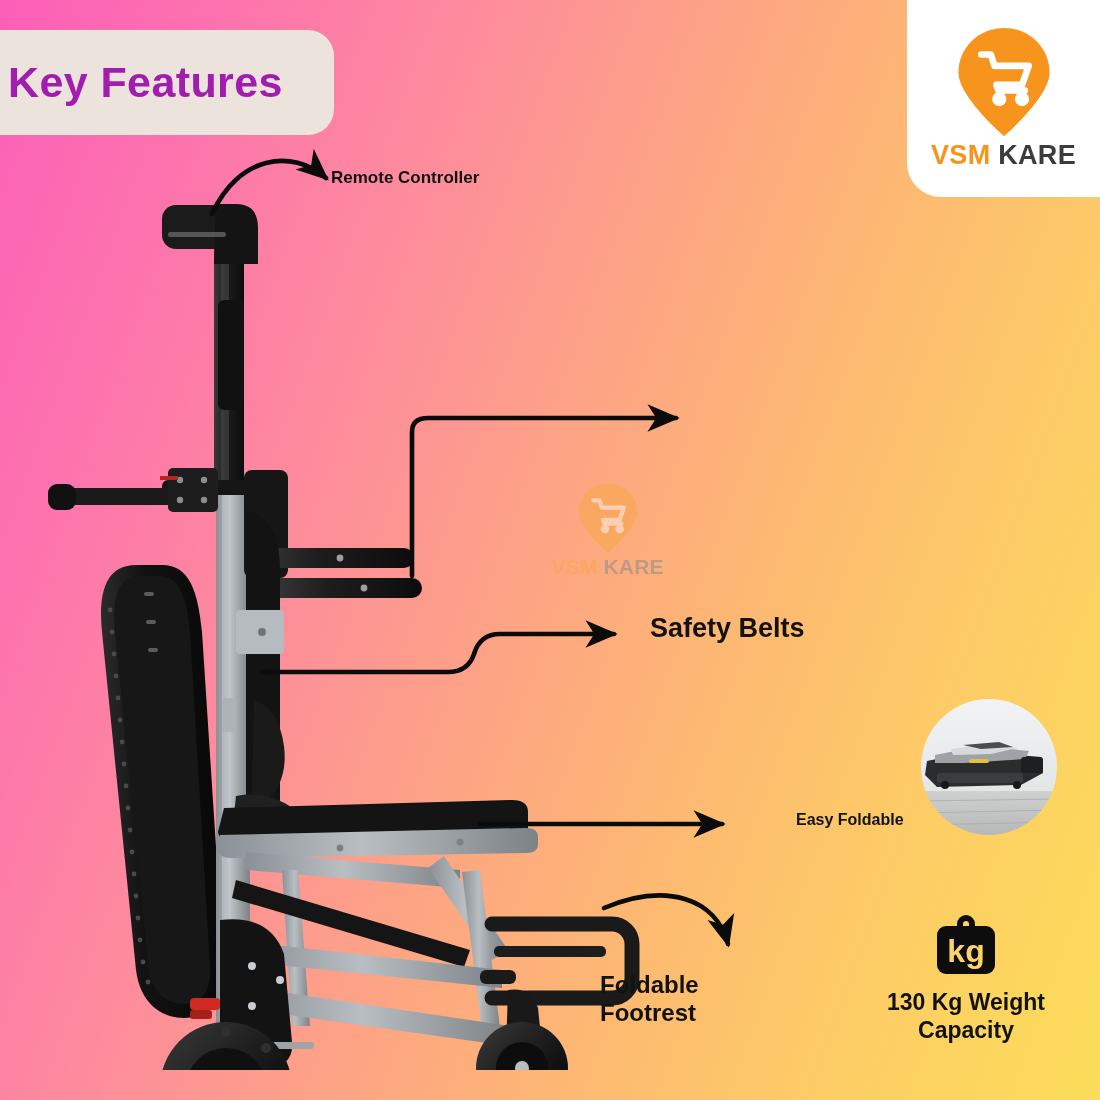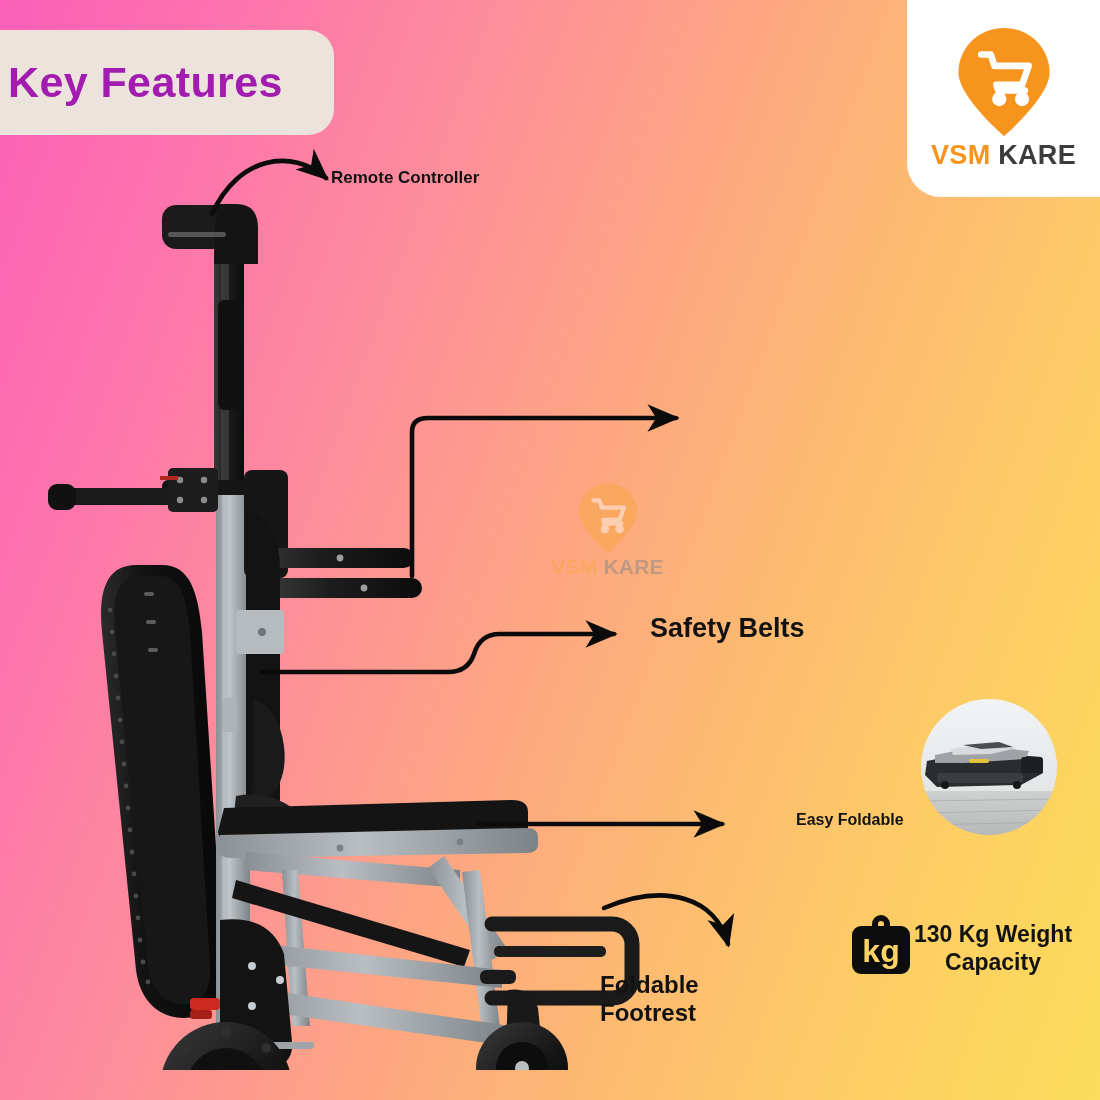--- a/index.html
+++ b/index.html
@@ -138,20 +138,21 @@
     overflow: hidden;
   }
 
   
   .weight-block {
     position: absolute;
     left: 848px;
     top: 908px;
     width: 236px;
     display: flex;
+    flex-direction: column;
     align-items: center;
   }
   .weight-icon { width: 66px; height: 68px; display: block; }
   .weight-text {
     margin-top: 13px;
     font-size: 23px;
     font-weight: 700;
     color: #121212;
     text-align: center;
     line-height: 1.2;

